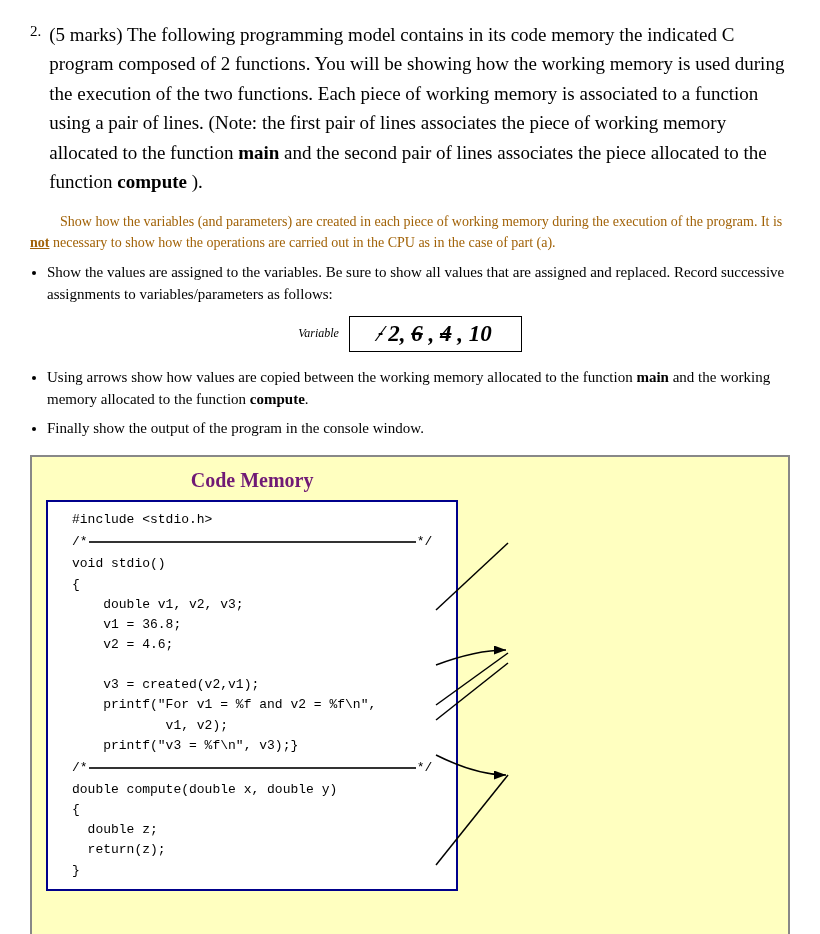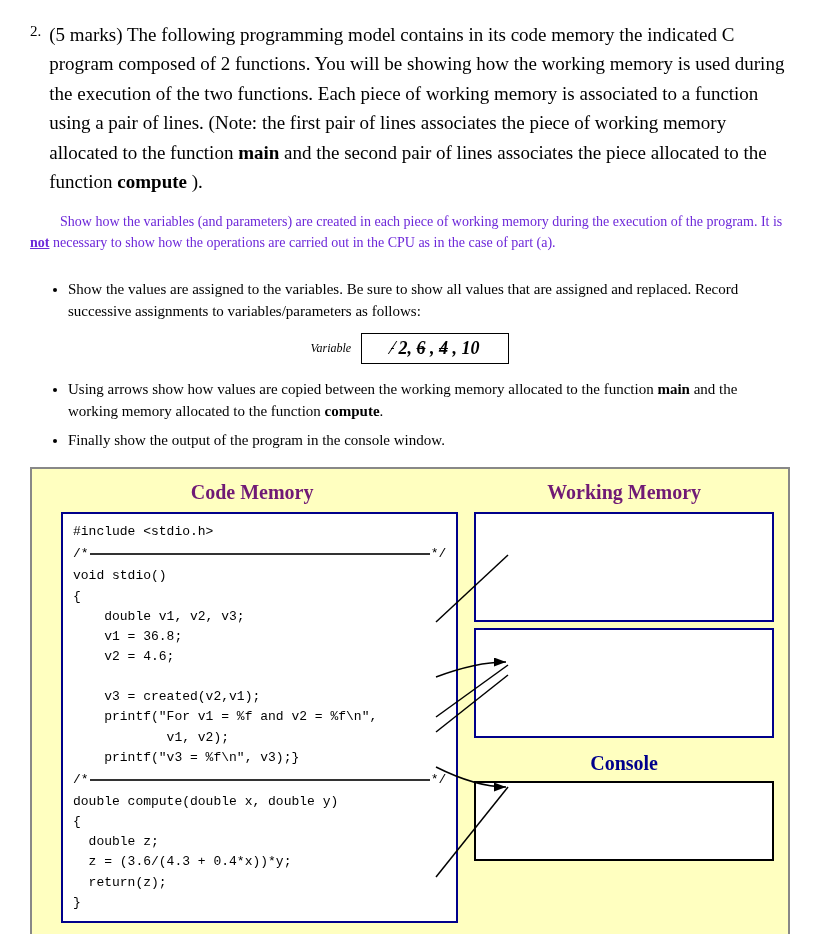--- a/index.html
+++ b/index.html
@@ -25,27 +25,27 @@
     .question-body {
       font-size: 19px;
       line-height: 1.55;
     }
     .question-body p {
       margin-bottom: 6px;
     }
     .indented-para {
       text-indent: 30px;
       font-size: 14px;
-      color: #6d28d9;
-      margin-bottom: 25px;
+      color: #a16207;
+      margin-bottom: 8px;
       line-height: 1.5;
     }
     .bullet-list {
       list-style: disc;
-      margin-left: 38px;
+      margin-left: 17px;
       margin-bottom: 8px;
     }
     .bullet-list li {
       margin-bottom: 6px;
       line-height: 1.5;
     }
     .bold { font-weight: bold; }
 
     .variable-box-container {
       text-align: center;
@@ -53,21 +53,21 @@
     }
     .variable-label {
       font-style: italic;
       font-weight: normal;
       font-size: 12px;
     }
     .variable-value-box {
       display: inline-block;
       border: 1.5px solid #000;
       padding: 4px 29px;
-      font-size: 18px;
+      font-size: 23px;
       font-style: italic;
       font-weight: bold;
       margin-left: 6px;
       vertical-align: middle;
       min-width: 140px;
     }
 
     
     .diagram-outer {
       border: 2px solid #888;
@@ -91,26 +91,25 @@
     .col-header {
       text-align: center;
       font-size: 20px;
       font-weight: bold;
       color: #701a75;
       margin-bottom: 8px;
     }
     .code-box {
       border: 2px solid #00008b;
       background: #fff;
-      padding: 8px 10px;
+      padding: 8px 24px;
       font-family: 'Courier New', Courier, monospace;
       font-size: 13px;
       line-height: 1.55;
       min-height: 380px;
-      margin-left: 15px;
     }
     .code-line { white-space: pre; }
 
     
     .working-boxes {
       display: flex;
       flex-direction: column;
       gap: 0;
       position: relative;
     }
@@ -230,37 +229,25 @@
             <div class="code-line">            v1, v2);</div>
             <div class="code-line">    printf("v3 = %f\n", v3);}</div>
             <div style="display:flex; align-items:center; margin:2px 0;">
               <span style="font-family:'Courier New',monospace; font-size:13px;">/*</span>
               <div style="flex:1; border-top:2px solid #333; margin: 0 1px;"></div>
               <span style="font-family:'Courier New',monospace; font-size:13px;">*/</span>
             </div>
             <div class="code-line">double compute(double x, double y)</div>
             <div class="code-line">{</div>
             <div class="code-line">  double z;</div>
-            <div class="code-line">  z = (3.6/(4.3 + 0.4*x))*y;</div>
             <div class="code-line">  return(z);</div>
             <div class="code-line">}</div>
           </div>
         </div>
 
-        <div class="col-working">
-          <div class="col-header">Working Memory</div>
-          <div class="working-boxes">
-            <div class="wm-box wm-box-top"></div>
-            <div class="wm-box wm-box-bottom"></div>
-          </div>
-          <div class="console-section">
-            <div class="console-label">Console</div>
-            <div class="console-box"></div>
-          </div>
-        </div>
       </div>
 
       <svg style="position:absolute; top:36px; left:0; width:100%; height:calc(100% - 36px); pointer-events:none; overflow:visible;">
 
         <path d="M 390 160 Q 430 145 460 145" stroke="#000" stroke-width="1.5" fill="none" marker-end="url(#arrowhead)"></path>
 
         <path d="M 390 250 Q 430 270 460 270" stroke="#000" stroke-width="1.5" fill="none" marker-end="url(#arrowhead)"></path>
 
         <line x1="390" y1="105" x2="462" y2="38" stroke="#000" stroke-width="1.5"></line>
 

